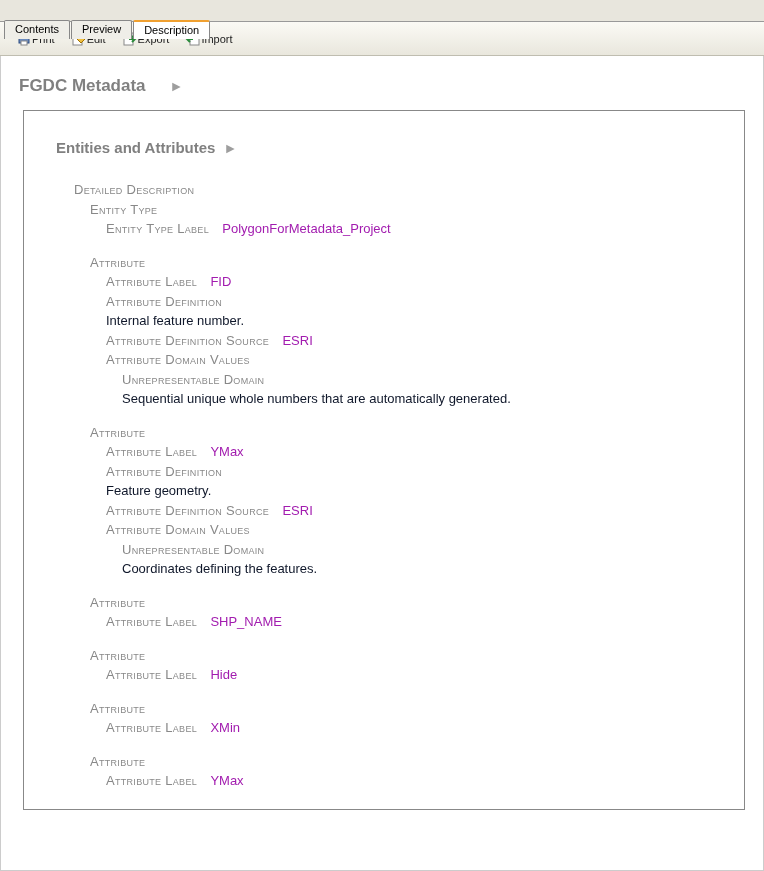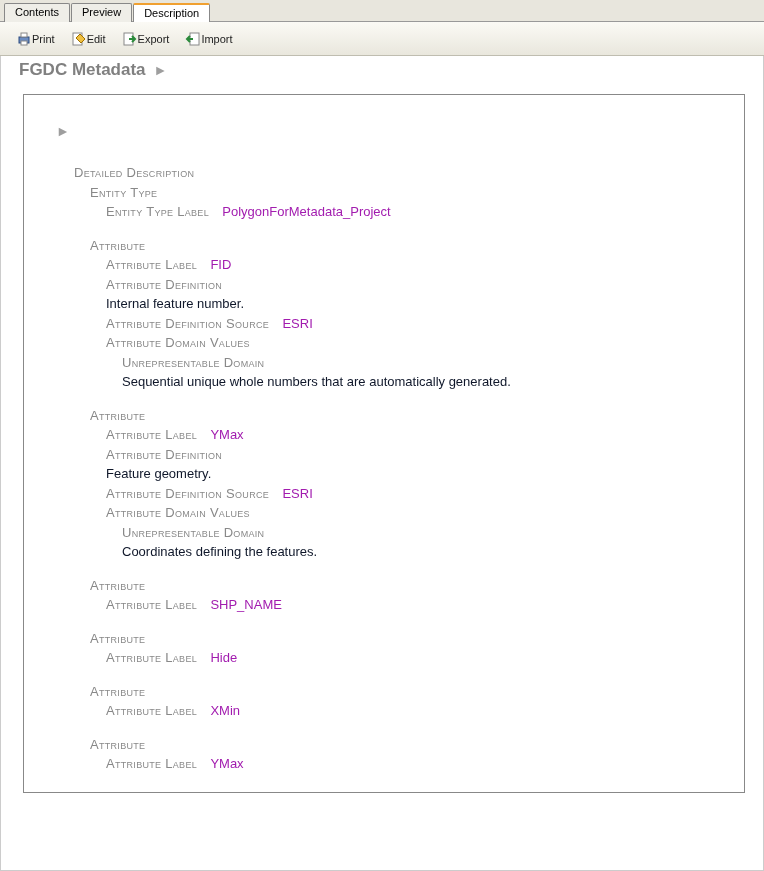--- a/index.html
+++ b/index.html
@@ -23,21 +23,21 @@
     .tab {
       padding: 2px 10px;
       border: 1px solid #888;
       border-bottom: none;
       background: #efeee8;
       font-size: 11px;
       margin-right: 1px;
       cursor: pointer;
       border-radius: 2px 2px 0 0;
       position: relative;
-      top: 1px;
+      top: 18px;
     }
     .tab.active {
       background: #fff;
       border-top: 2px solid #f0a030;
       font-weight: normal;
       z-index: 2;
     }
     .toolbar {
       display: flex;
       align-items: center;
@@ -92,24 +92,24 @@
       display: inline-flex;
       align-items: center;
       gap: 6px;
     }
     .hide-tri { color:#2a7a8c; font-style: normal; font-size:11px;}
     
     .section-title {
       color: #808080;
       font-size: 17px;
       font-weight: bold;
-      margin: 4px 0 14px 6px;
-      display: flex;
-      align-items: center;
-      gap: 8px;
+      margin: 20px 0 14px 6px;
+      display: flex;
+      align-items: center;
+      gap: 24px;
       cursor: pointer;
     }
     .expand-arrow { color:#9e9e9e; font-size:14px; }
     
     .meta-box {
       border: 1px solid #888;
       margin: 0 6px 0 10px;
       padding: 28px 20px 18px 32px;
     }
     .sub-section-title {
@@ -190,20 +190,21 @@
   <div class="scroll-region">
 
 
     <div class="section-title">
       <span>FGDC Metadata</span>
       <span class="expand-arrow">►</span>
     </div>
 
     <div class="meta-box">
       <div class="sub-section-title">
+        <span>Entities and Attributes</span>
         <span class="expand-arrow">►</span>
       </div>
 
       <div class="meta-content">
         <div class="row sc-label">Detailed Description</div>
         <div class="row sc-label indent1">Entity Type</div>
         <div class="row indent2">
           <span class="sc-label">Entity Type Label</span>
           <span class="value">PolygonForMetadata_Project</span>
         </div>

